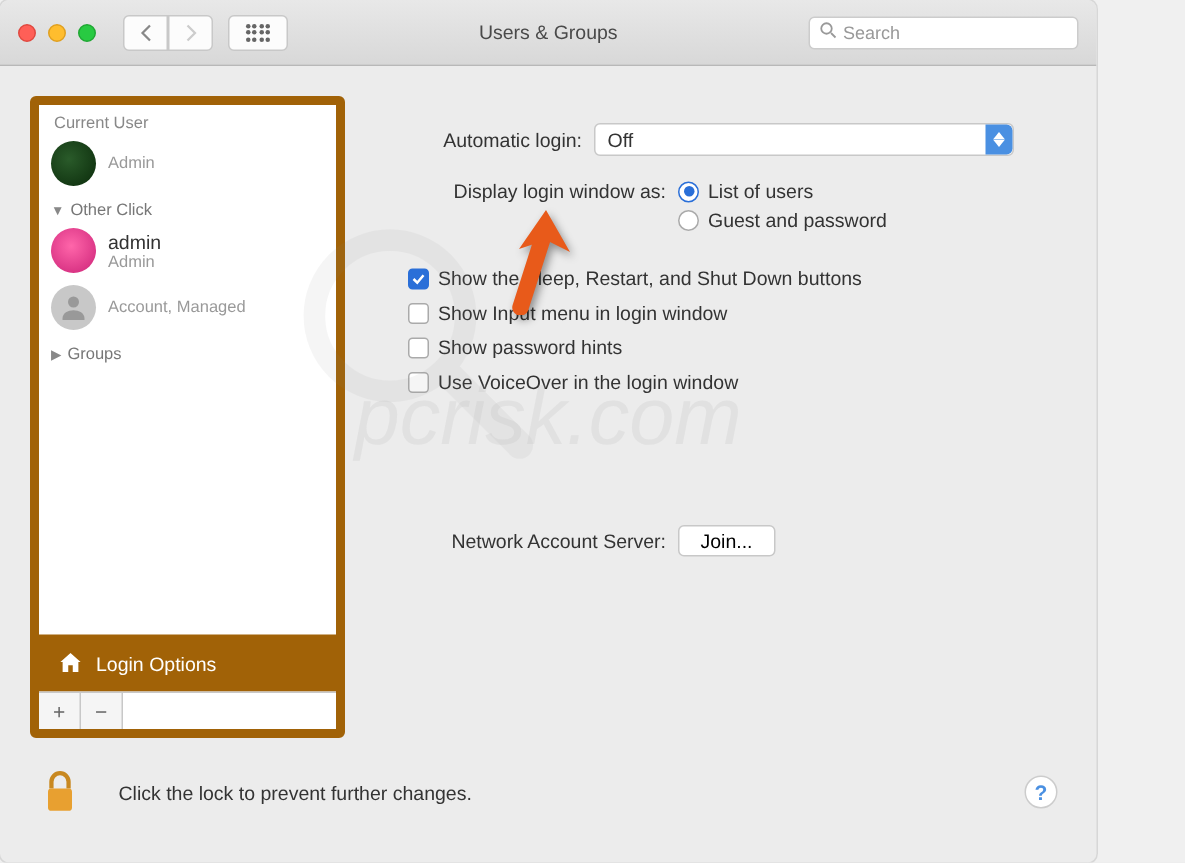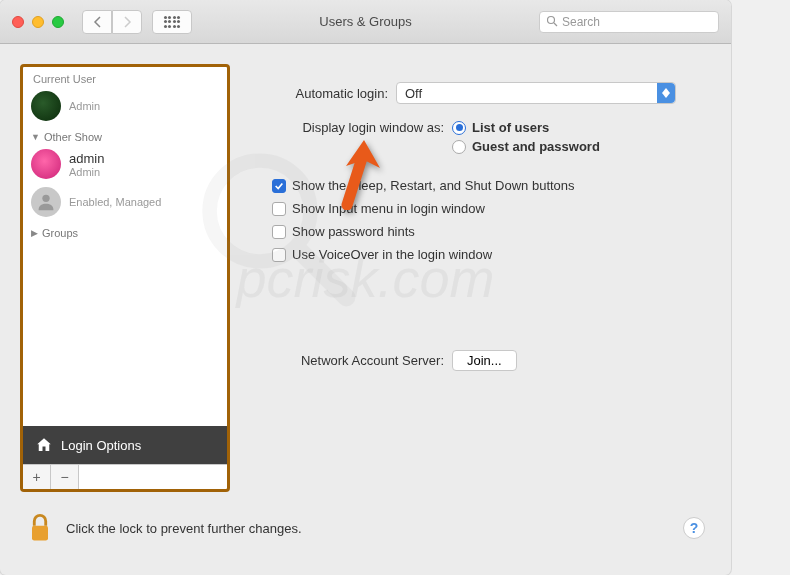--- a/index.html
+++ b/index.html
@@ -23,61 +23,61 @@
     .grid-dots { display: grid; grid-template-columns: repeat(4, 3px); grid-template-rows: repeat(3, 3px); gap: 1.5px; }
     .grid-dots span { width: 3px; height: 3px; background: #666; border-radius: 50%; }
     
     .title { position: absolute; left: 50%; transform: translateX(-50%); font-size: 13px; color: #4a4a4a; font-weight: 400; }
     
     .search-box { margin-left: auto; width: 180px; height: 22px; background: #fff; border: 1px solid #ccc; border-radius: 4px; display: flex; align-items: center; padding: 0 6px; font-size: 12px; color: #999; }
     .search-icon { margin-right: 4px; font-size: 11px; color: #888; }
     
     .content { display: flex; padding: 20px; gap: 18px; height: 468px; }
     
-    .sidebar { width: 210px; background: #fff; border: 3px solid #a16207; border-radius: 4px; display: flex; flex-direction: column; overflow: hidden; }
+    .sidebar { width: 210px; background: #fff; border: 6px solid #a16207; border-radius: 4px; display: flex; flex-direction: column; overflow: hidden; }
     .sidebar-scroll { flex: 1; overflow-y: auto; }
     
     .section-label { font-size: 11px; color: #888; padding: 6px 10px 2px; }
     .user-row { display: flex; align-items: center; padding: 4px 8px; gap: 8px; }
     .avatar { width: 30px; height: 30px; border-radius: 50%; flex-shrink: 0; }
     .user-info { flex: 1; }
     .user-name { font-size: 13px; color: #333; }
     .user-sub { font-size: 11px; color: #999; }
     
     .list-header { font-size: 11px; color: #777; padding: 6px 8px 2px; display: flex; align-items: center; }
     .disclosure { font-size: 9px; margin-right: 4px; color: #888; }
     
-    .login-options { background: #404040; color: #fff; display: flex; align-items: center; padding: 10px 12px; gap: 8px; font-size: 13px; }
+    .login-options { background: #a16207; color: #fff; display: flex; align-items: center; padding: 10px 12px; gap: 8px; font-size: 13px; }
     .house-icon { width: 18px; height: 18px; }
     
     .sidebar-footer { display: flex; border-top: 1px solid #c8c8c8; }
     .add-btn, .remove-btn { width: 28px; height: 24px; border-right: 1px solid #c8c8c8; display: flex; align-items: center; justify-content: center; font-size: 14px; color: #666; background: #f5f5f5; }
     
     .settings { flex: 1; padding: 18px 10px; font-size: 13px; color: #333; }
     .row { display: flex; align-items: center; margin-bottom: 10px; position: relative; }
     .row-label { text-align: right; margin-right: 8px; }
     
     .select { background: #fff; border: 1px solid #c8c8c8; border-radius: 4px; height: 22px; display: flex; align-items: center; padding: 0 8px; position: relative; font-size: 13px; }
     .select-arrows { position: absolute; right: 0; top: 0; bottom: 0; width: 18px; background: #4a90e2; border-radius: 0 4px 4px 0; display: flex; flex-direction: column; align-items: center; justify-content: center; }
     .select-arrows svg { width: 8px; height: 5px; fill: #fff; }
     
     .radio-group { display: flex; flex-direction: column; gap: 4px; }
-    .radio-row { display: flex; align-items: center; gap: 6px; font-weight: bold; }
+    .radio-row { display: flex; align-items: center; gap: 6px; }
     .radio { width: 14px; height: 14px; border-radius: 50%; border: 1px solid #aaa; display: flex; align-items: center; justify-content: center; background: #fff; }
     .radio.checked { border-color: #2a6fd8; }
     .radio.checked::after { content: ''; width: 7px; height: 7px; background: #2a6fd8; border-radius: 50%; }
     
     .checkbox-row { display: flex; align-items: center; gap: 6px; margin-left: 14px; margin-bottom: 8px; }
     .checkbox { width: 14px; height: 14px; border-radius: 3px; border: 1px solid #aaa; background: #fff; display: flex; align-items: center; justify-content: center; flex-shrink: 0; }
     .checkbox.checked { background: #2a6fd8; border-color: #2a6fd8; }
     .checkbox.checked svg { width: 10px; height: 10px; fill: #fff; }
     
     .join-btn { background: #fff; border: 1px solid #c8c8c8; border-radius: 4px; padding: 2px 14px; font-size: 13px; }
     
-    .footer { display: flex; align-items: center; padding: 0 26px 18px; gap: 12px; justify-content: center; }
+    .footer { display: flex; align-items: center; padding: 0 26px 18px; gap: 25px; justify-content: center; }
     .lock-icon { width: 28px; height: 32px; }
     .help-btn { margin-left: auto; width: 22px; height: 22px; border-radius: 50%; border: 1px solid #ccc; background: #fff; display: flex; align-items: center; justify-content: center; color: #4a90e2; font-size: 14px; font-weight: bold; }
     
     .arrow-annotation { position: absolute; left: 332px; top: 96px; pointer-events: none; z-index: 100; }
     .arrow-annotation svg { filter: drop-shadow(2px 3px 3px rgba(0,0,0,0.4)); }
     
     .watermark { position: absolute; top: 50%; left: 50%; transform: translate(-50%, -50%); font-size: 54px; color: rgba(180,180,180,0.18); font-weight: 300; font-style: italic; pointer-events: none; z-index: 0; white-space: nowrap; }
     .watermark-icon { position: absolute; top: 40%; left: 38%; transform: translate(-50%, -50%); opacity: 0.08; pointer-events: none; }
   </style>
 </head>
@@ -145,38 +145,38 @@
       <div class="sidebar-scroll">
         <div class="section-label">Current User</div>
         <div class="user-row">
           <div class="avatar" style="background: radial-gradient(circle at 40% 40%, #2a5b2a, #0a2a0a);"></div>
           <div class="user-info">
             <div class="user-sub">Admin</div>
           </div>
         </div>
         <div class="list-header">
           <span class="disclosure">▼</span>
-          <span>Other Show</span>
+          <span>Other Click</span>
         </div>
         <div class="user-row">
           <div class="avatar" style="background: radial-gradient(circle at 45% 40%, #ff66aa, #cc2277);"></div>
           <div class="user-info">
             <div class="user-name">admin</div>
             <div class="user-sub">Admin</div>
           </div>
         </div>
         <div class="user-row">
           <div class="avatar" style="background:#c8c8c8; display:flex; align-items:center; justify-content:center;">
             <svg width="22" height="22" viewBox="0 0 24 24" fill="#999">
                 <circle cx="12" cy="8" r="4"></circle>
                 <path d="M4 20c0-4 4-6 8-6s8 2 8 6v1H4z"></path>
               </svg>
           </div>
           <div class="user-info">
-            <div class="user-sub">Enabled, Managed</div>
+            <div class="user-sub">Account, Managed</div>
           </div>
         </div>
         <div class="list-header">
           <span class="disclosure">▶</span>
           <span>Groups</span>
         </div>
       </div>
       <div class="login-options">
         <svg class="house-icon" viewBox="0 0 24 24" fill="#fff">
             <path d="M12 3l9 8h-2v9h-5v-6h-4v6H5v-9H3z"></path>

